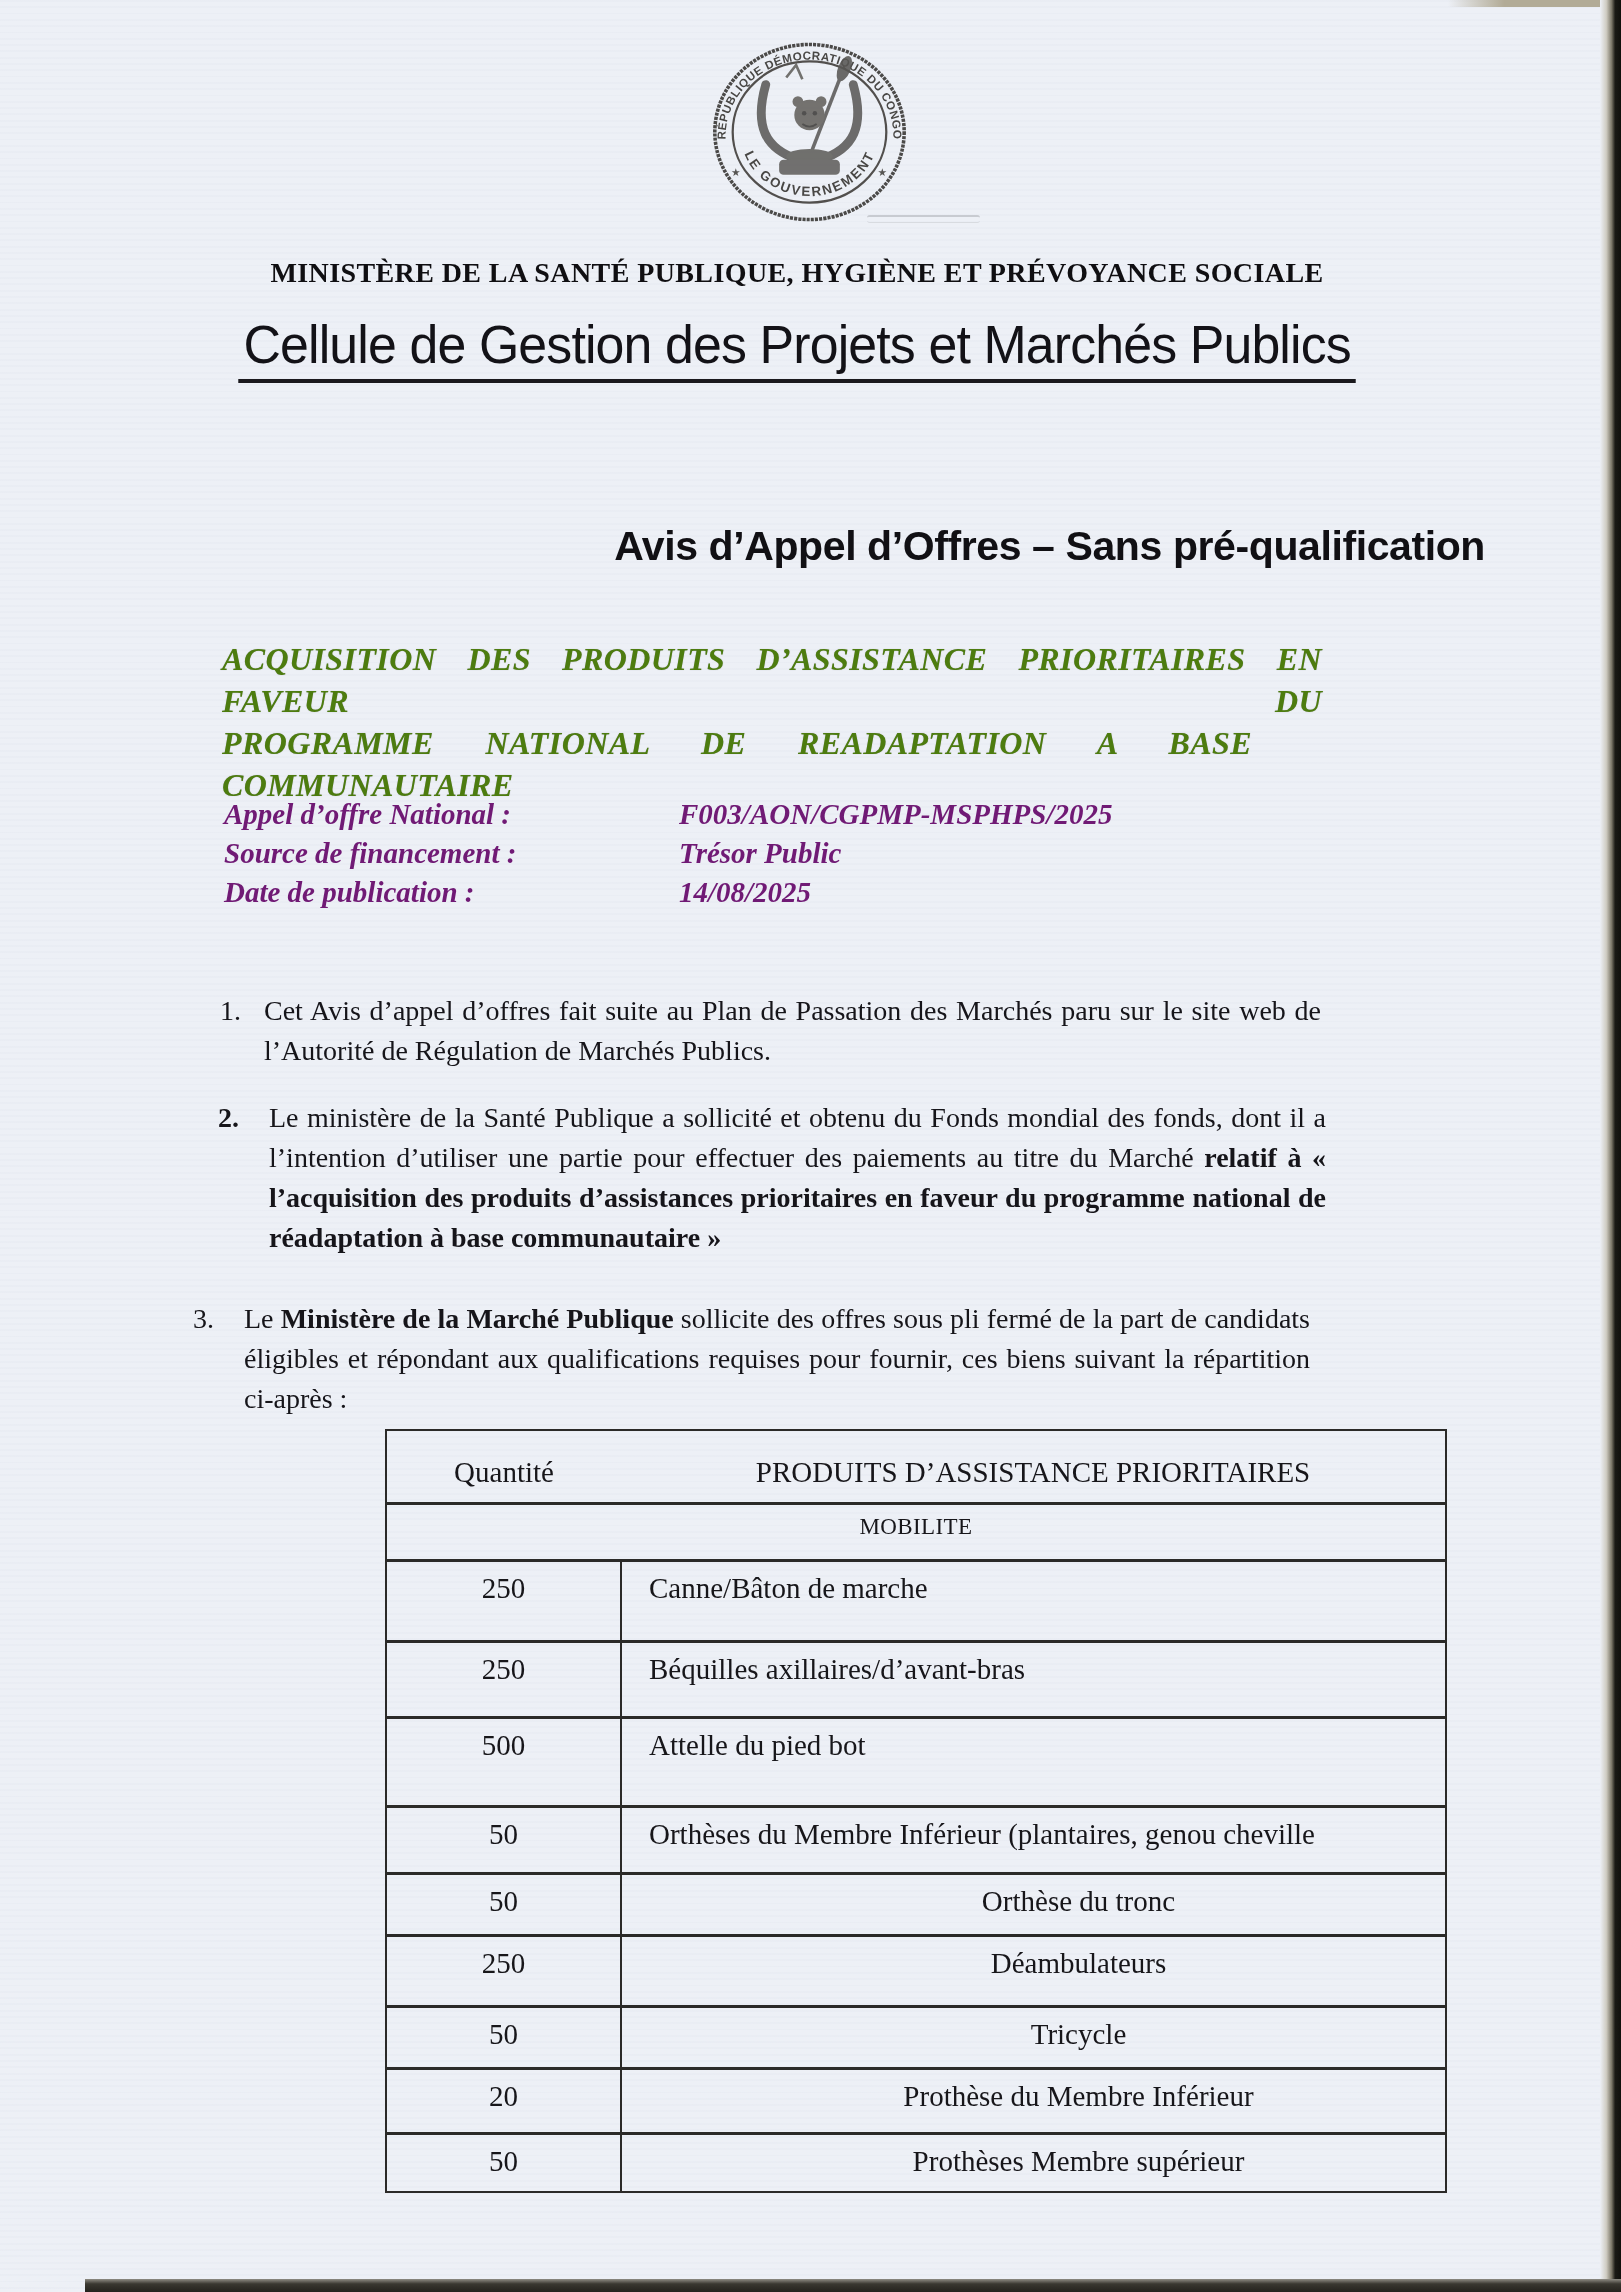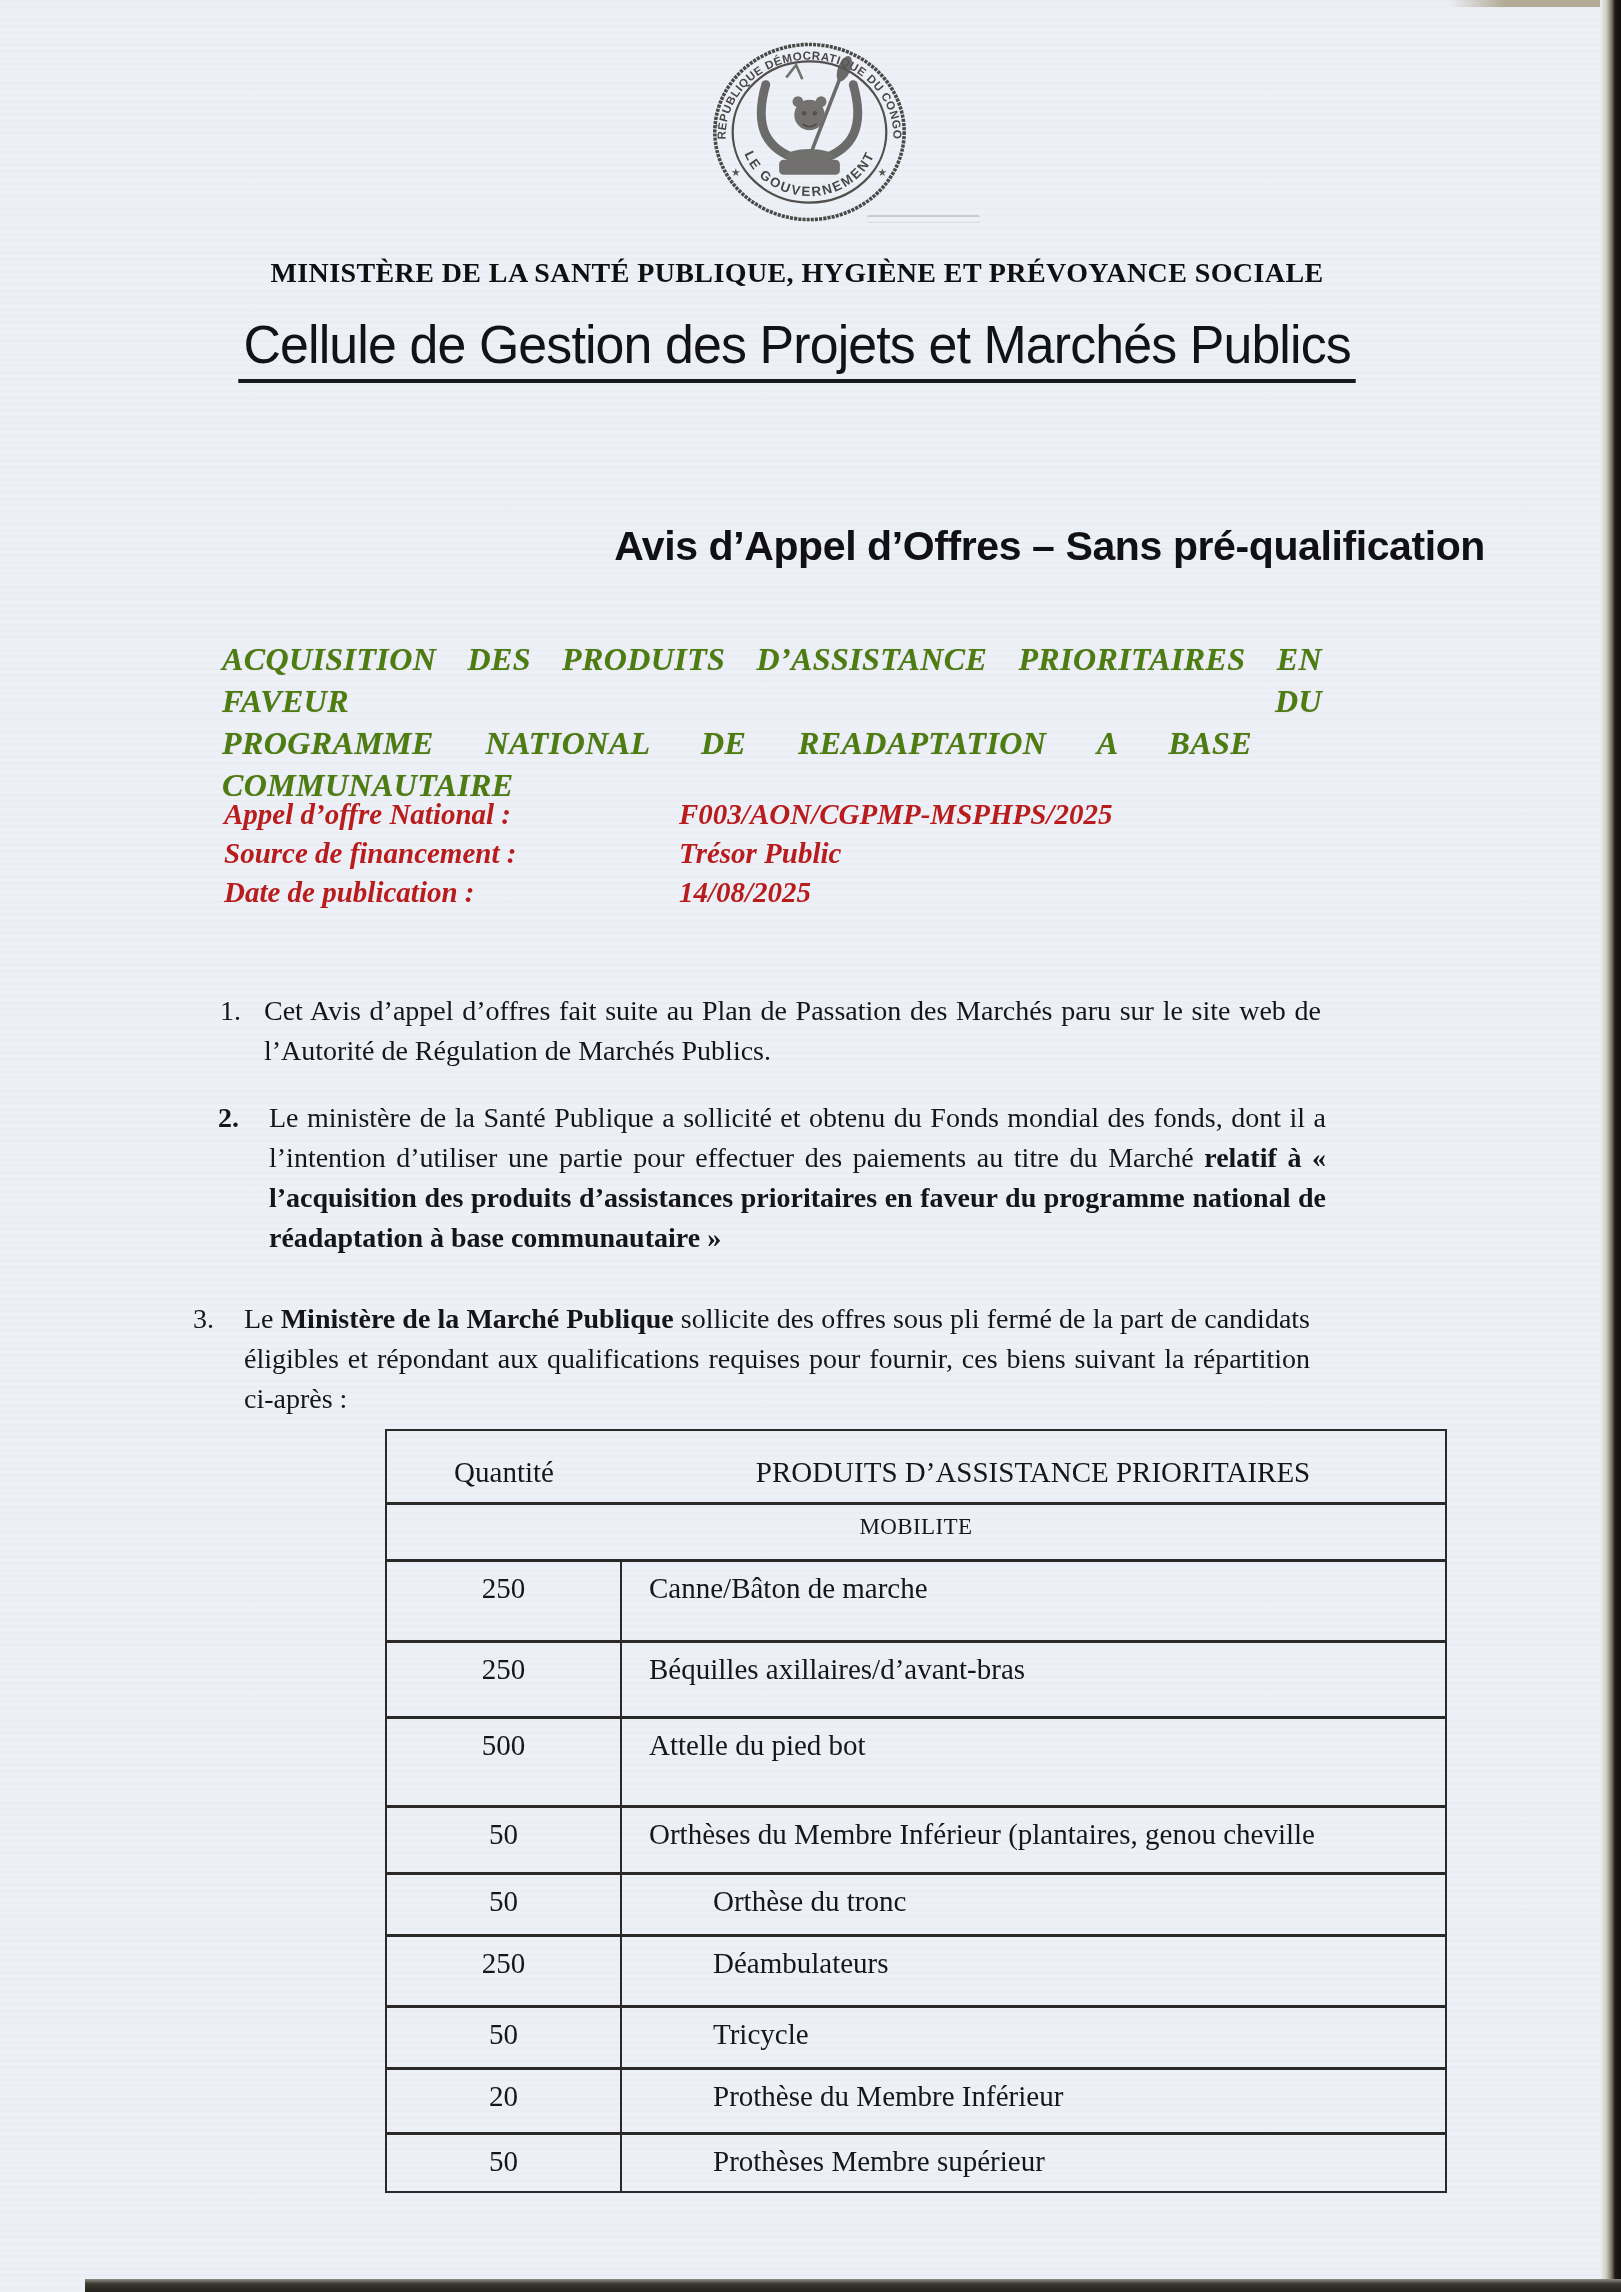--- a/index.html
+++ b/index.html
@@ -38,21 +38,21 @@
         font-family:"Liberation Sans","DejaVu Sans",sans-serif;font-weight:bold;
         font-size:41px;color:#111014;letter-spacing:-0.4px;}
 
   .subject{position:absolute;left:222px;top:638px;width:1100px;color:#4d7c0f;
         font-weight:bold;font-style:italic;font-size:32px;letter-spacing:0.4px;}
   .subject .line{text-align:justify;text-align-last:justify;line-height:42px;
         text-shadow:0 0 0.9px rgba(90,90,105,.45);}
   .subject .line.l2{width:1030px;}
 
   .details{position:absolute;left:224px;top:795px;font-weight:bold;font-style:italic;
-        font-size:29px;color:#b91c1c;}
+        font-size:29px;color:#701a75;}
   .details .row{display:flex;height:39px;line-height:39px;}
   .details .lab{width:455px;}
   .details .val{}
 
   
   .para{position:absolute;font-size:28px;line-height:40px;color:#16151a;}
   .para .num{position:absolute;left:0;top:0;}
   .para .ptext{text-align:justify;}
   .p1{left:220px;top:991px;}
   .p1 .ptext{margin-left:44px;width:1057px;}
@@ -66,21 +66,21 @@
   
   table.items{position:absolute;left:385px;top:1429px;width:1062px;
         border-collapse:collapse;font-size:29px;color:#17161a;
         border:2.7px solid #2b2a28;}
   table.items td{vertical-align:top;padding-top:10.7px;border:0;}
   table.items tr{border-top:3.6px solid #2b2a28;}
   table.items tr.thead{border-top:0;}
   table.items td.qty,td.qhead{width:231px;text-align:center;
         border-right:2.7px solid #2b2a28;}
   table.items td.item{padding-left:27px;}
-  table.items td.item.ind{padding-left:91px;}
+  table.items td.item.ind{padding-left:91px;text-align:center;}
   table.items tr.thead td{padding-top:25px;}
   table.items tr.thead td.phead{text-align:center;}
   table.items tr.section td{font-weight:normal;text-align:center;font-size:23px;
         padding-top:9px;letter-spacing:0.4px;}
   tr.h0{height:73px;} tr.h1{height:57px;} tr.h2{height:81px;} tr.h3{height:76px;}
   tr.h4{height:89px;} tr.h5{height:67px;} tr.h6{height:62px;} tr.h7{height:71px;}
   tr.h8{height:62px;} tr.h9{height:65px;} tr.h10{height:59px;}
 </style>
 </head>
 <body>

